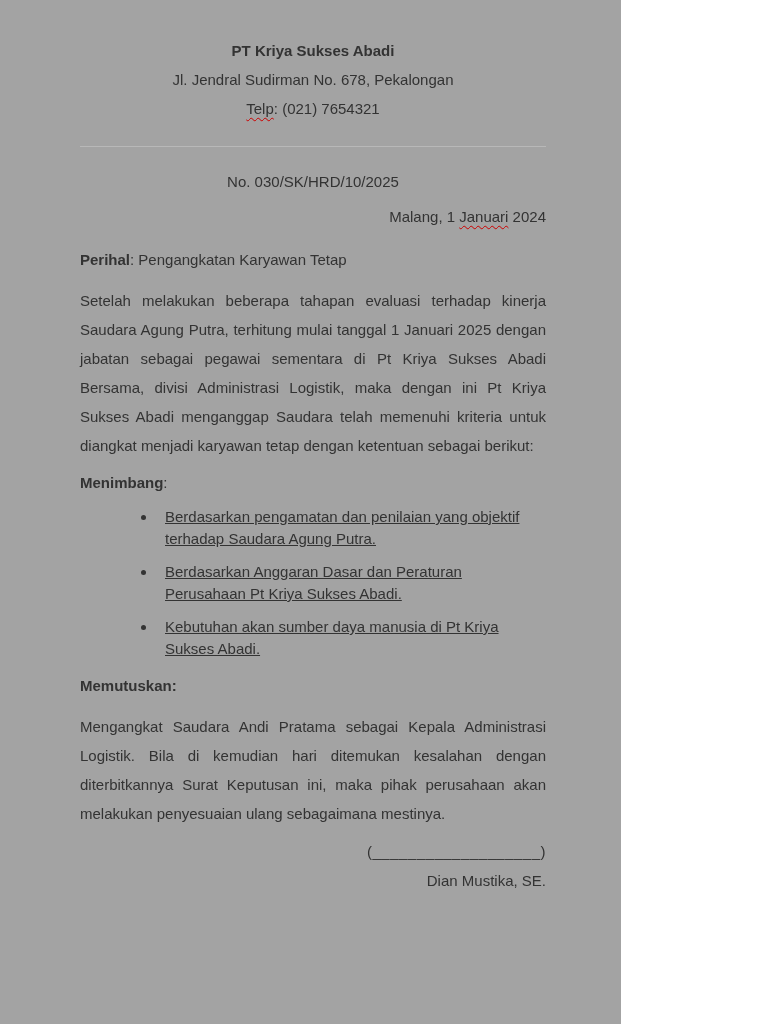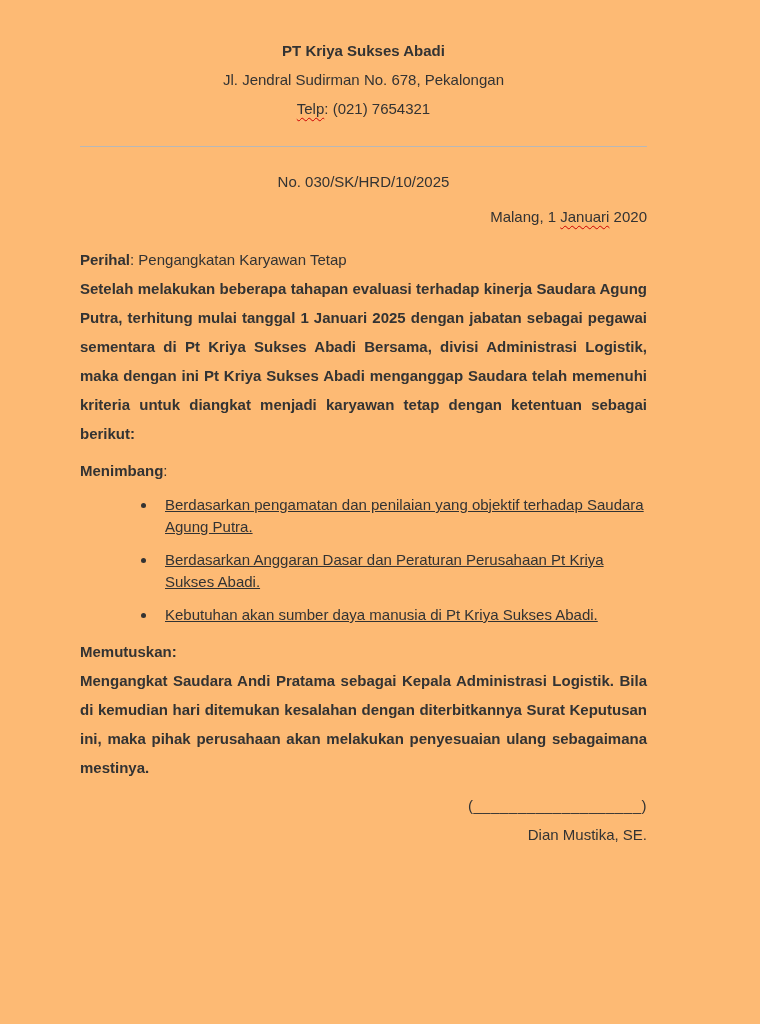--- a/index.html
+++ b/index.html
@@ -5,24 +5,24 @@
   * { margin: 0; padding: 0; box-sizing: border-box; }
   html, body { background: #ffffff; }
   body {
     width: 770px;
     height: 1024px;
     font-family: "Liberation Sans", "DejaVu Sans", sans-serif;
     color: #333333;
     overflow: hidden;
   }
   .page {
-    width: 760px;
+    width: 621px;
     height: 1024px;
-    padding: 36px 113px 0 80px;
-    background: #fdba74;
+    padding: 36px 75px 0 80px;
+    background: #a3a3a3;
   }
   .letterhead {
     text-align: center;
     font-size: 15px;
     line-height: 29px;
   }
   .bold { font-weight: bold; }
   .divider {
     border: none;
     border-top: 1.5px solid #b8b8b8;
@@ -39,24 +39,24 @@
     text-align: right;
     font-size: 15px;
     line-height: 29px;
   }
   .subject {
     margin-top: 14px;
     font-size: 15px;
     line-height: 29px;
   }
   .para {
+    margin-top: 12px;
     font-size: 15px;
     line-height: 29px;
     text-align: justify;
-    font-weight: bold;
   }
   .section-heading {
     margin-top: 8px;
     font-size: 15px;
     line-height: 29px;
   }
   .section-heading-2 {
     margin-top: 8px;
     font-size: 15px;
     line-height: 29px;
@@ -102,21 +102,21 @@
     <div>Jl. Jendral Sudirman No. 678, Pekalongan</div>
     <div><span class="misspelled">Telp</span><span>: (021) 7654321</span></div>
   </header>
 
   <hr class="divider">
 
   <div class="doc-title">
     <div>No. 030/SK/HRD/10/2025</div>
   </div>
 
-  <div class="dateline"><span>Malang, 1 </span><span class="misspelled">Januari</span><span> 2020</span></div>
+  <div class="dateline"><span>Malang, 1 </span><span class="misspelled">Januari</span><span> 2024</span></div>
 
   <p class="subject"><span class="bold">Perihal</span><span>: Pengangkatan Karyawan Tetap</span></p>
 
   <p class="para">Setelah melakukan beberapa tahapan evaluasi terhadap kinerja Saudara Agung Putra, terhitung mulai tanggal 1 Januari 2025 dengan jabatan sebagai pegawai sementara di Pt Kriya Sukses Abadi Bersama, divisi Administrasi Logistik, maka dengan ini Pt Kriya Sukses Abadi menganggap Saudara telah memenuhi kriteria untuk diangkat menjadi karyawan tetap dengan ketentuan sebagai berikut:</p>
 
   <p class="section-heading"><span class="bold">Menimbang</span><span>:</span></p>
 
   <ul class="considerations">
     <li>Berdasarkan pengamatan dan penilaian yang objektif terhadap Saudara Agung Putra.</li>
     <li>Berdasarkan Anggaran Dasar dan Peraturan Perusahaan Pt Kriya Sukses Abadi.</li>

